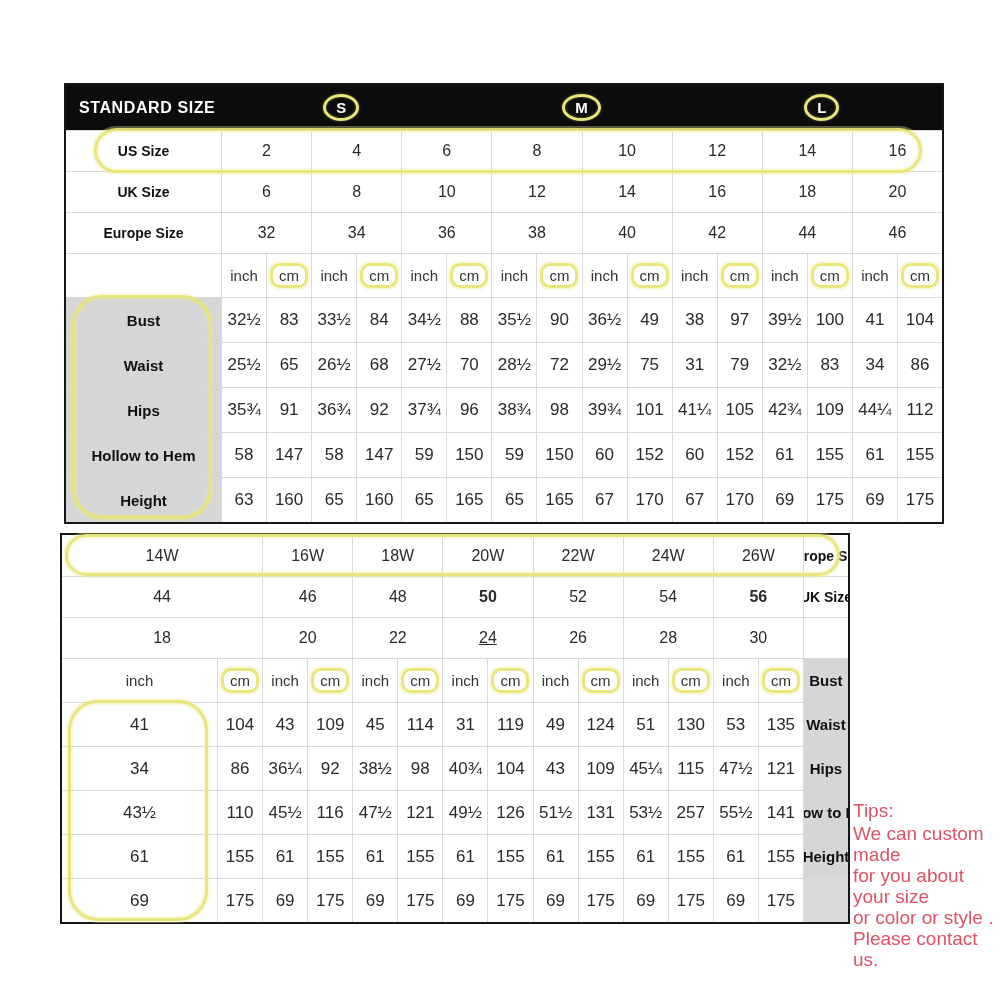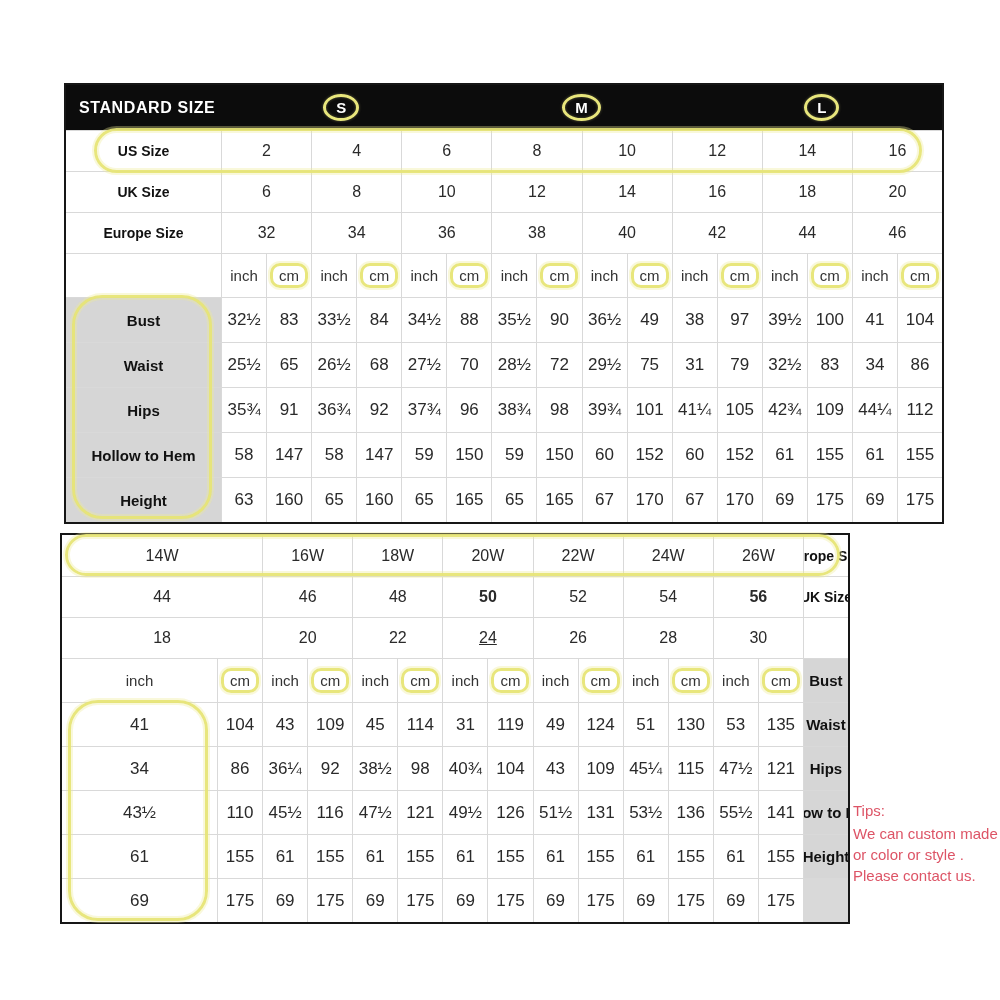--- a/index.html
+++ b/index.html
@@ -79,21 +79,21 @@
     background: transparent;
   }
   #us-size-oval   { left: 30px; top: 45px;  width: 828px; height: 45px; border-radius: 26px; }
   #std-label-ring { left: 8px;  top: 212px; width: 140px; height: 224px; border-radius: 30px; }
   #plus-size-oval { left: 5px;  top: 1px;   width: 775px; height: 42px; border-radius: 22px; }
   #plus-label-ring{ left: 8px;  top: 167px; width: 140px; height: 221px; border-radius: 30px; }
 
   #tips {
     position: absolute; left: 853px; top: 800px; width: 146px;
     color: var(--tips-red);
-    font-size: 15px; line-height: 21px;
+    font-size: 19px; line-height: 21px;
   }
   #tips .tips-heading { margin-bottom: 2px; }
 </style>
 </head>
 <body>
 
 <div id="standard-wrap" class="table-wrap">
   <div id="standard-grid" class="table-grid" style="grid-template-columns: 155px repeat(16, 1fr);">
       <div class="cell header-bar" style="grid-column: 1 / span 17;">
         <span class="header-title">STANDARD SIZE</span>
@@ -348,21 +348,21 @@
       <div class="cell measure-value">110</div>
       <div class="cell measure-value">45½</div>
       <div class="cell measure-value">116</div>
       <div class="cell measure-value">47½</div>
       <div class="cell measure-value">121</div>
       <div class="cell measure-value">49½</div>
       <div class="cell measure-value">126</div>
       <div class="cell measure-value">51½</div>
       <div class="cell measure-value">131</div>
       <div class="cell measure-value">53½</div>
-      <div class="cell measure-value">136</div>
+      <div class="cell measure-value">257</div>
       <div class="cell measure-value">55½</div>
       <div class="cell measure-value">141</div>
       <div class="cell measure-label">Hollow to Hem</div>
       <div class="cell measure-value">61</div>
       <div class="cell measure-value">155</div>
       <div class="cell measure-value">61</div>
       <div class="cell measure-value">155</div>
       <div class="cell measure-value">61</div>
       <div class="cell measure-value">155</div>
       <div class="cell measure-value">61</div>
@@ -389,15 +389,16 @@
       <div class="cell measure-value">69</div>
       <div class="cell measure-value">175</div>
     </div>
   <div id="plus-size-oval" class="overlay"></div>
   <div id="plus-label-ring" class="overlay"></div>
 </div>
 
 <div id="tips">
   <div class="tips-heading">Tips:</div>
   <div>We can custom made</div>
+  <div>for you about your size</div>
   <div>or color or style .</div>
   <div>Please contact us.</div>
 </div>
 
 </body></html>

